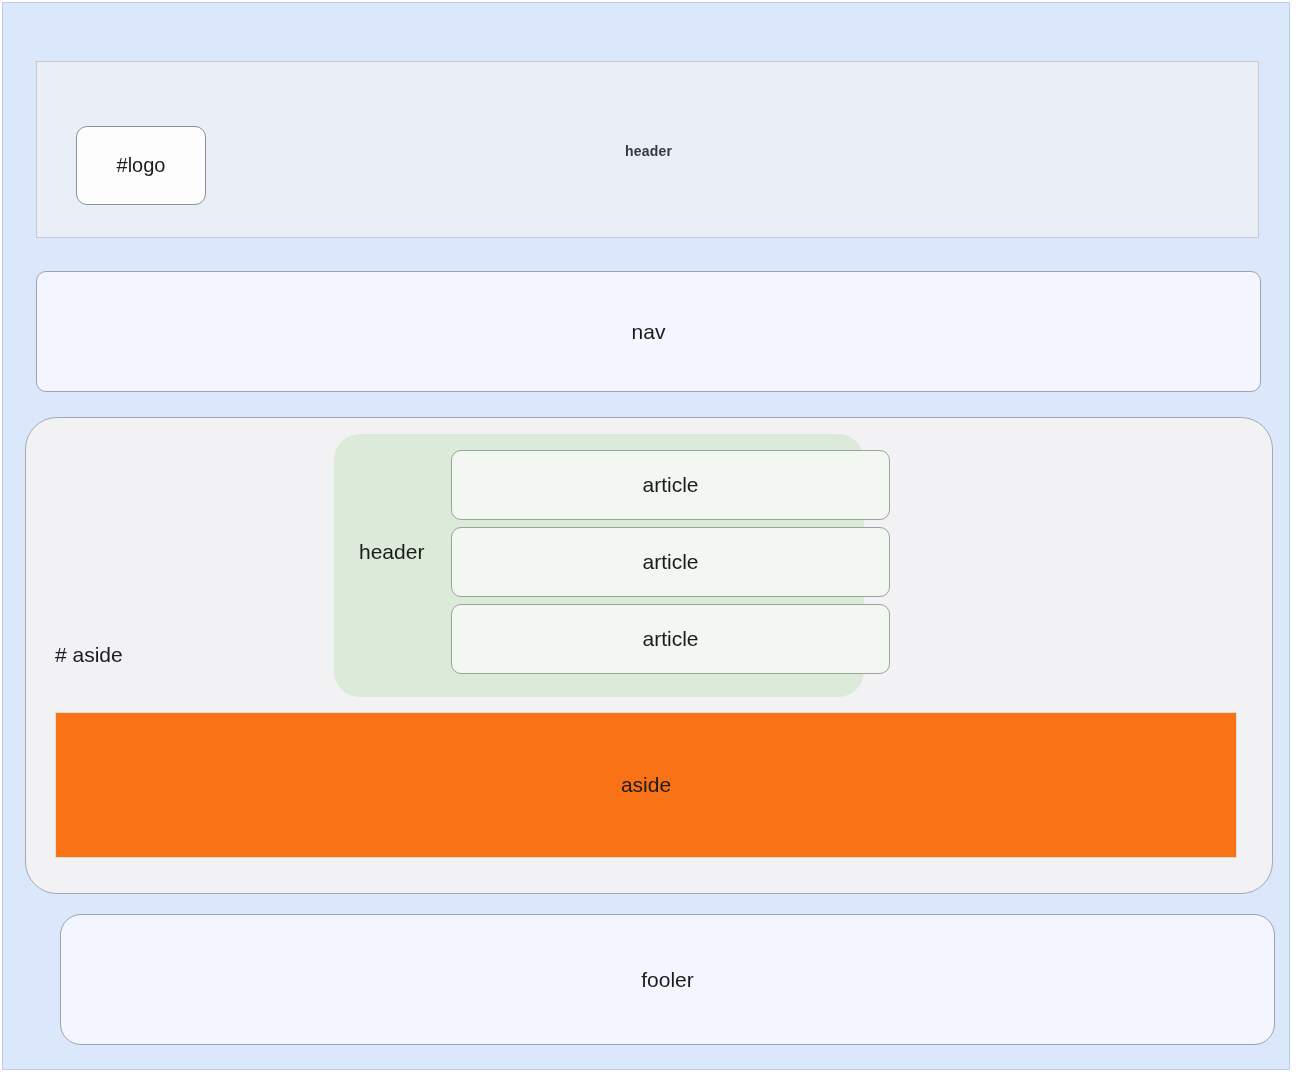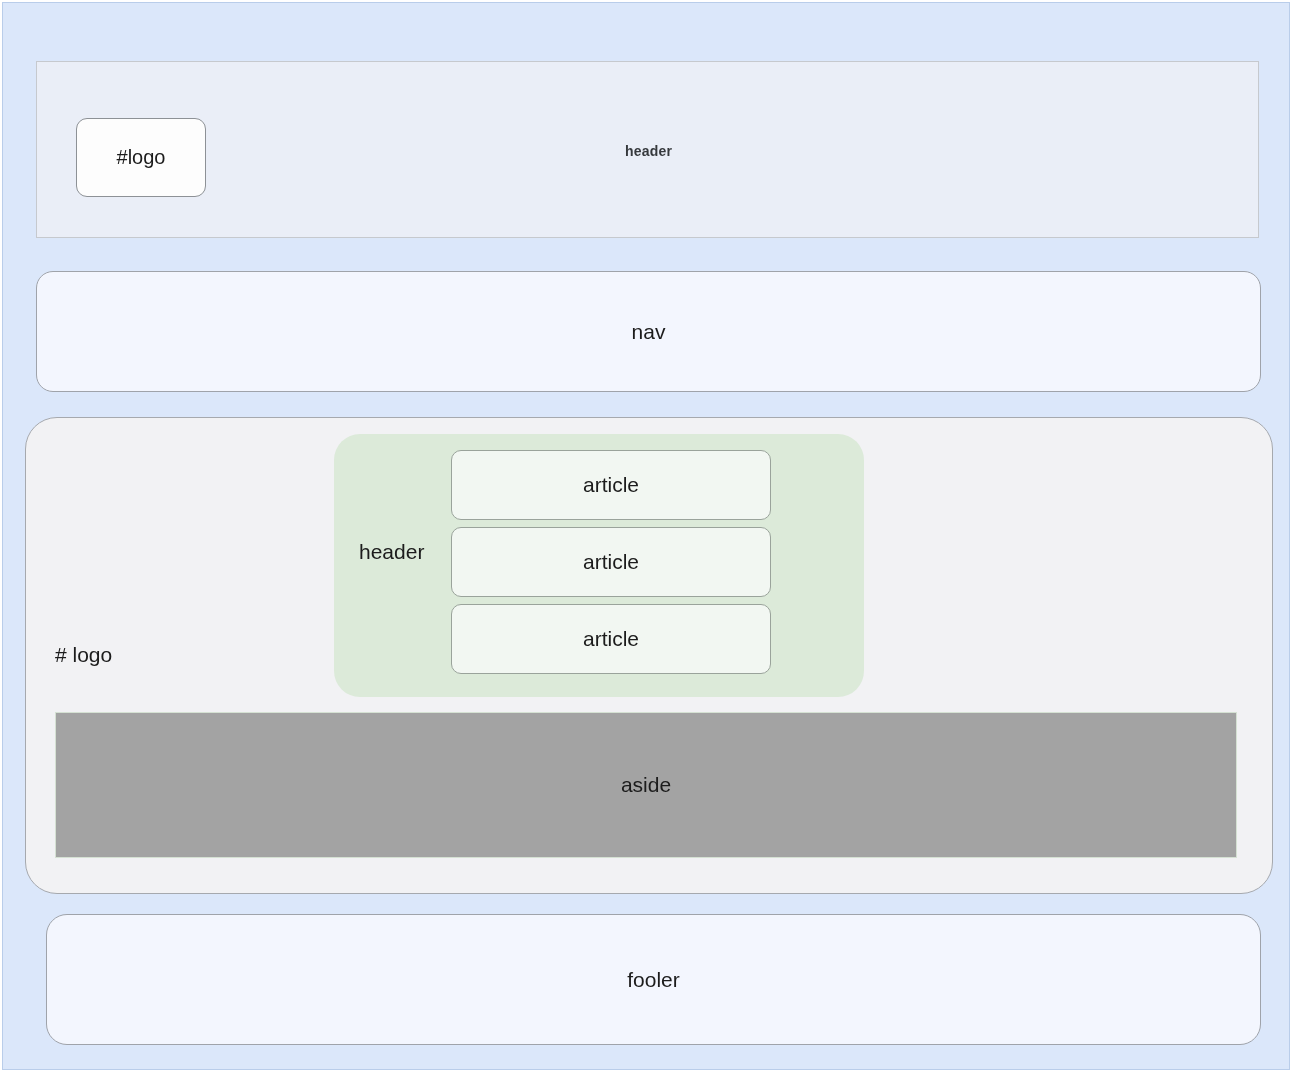--- a/index.html
+++ b/index.html
@@ -47,21 +47,21 @@
     align-items: center;
     justify-content: center;
     font-size: 14px;
     font-weight: bold;
     color: #36393d;
     letter-spacing: 0.2px;
   }
   #logo-box {
     position: absolute;
     left: 39px;
-    top: 56px;
+    top: 64px;
     width: 130px;
     height: 79px;
     background: #fdfdfd;
     border: 1px solid #8d9196;
     border-radius: 11px;
     box-sizing: border-box;
     display: flex;
     align-items: center;
     justify-content: center;
     font-size: 20px;
@@ -70,21 +70,21 @@
 
   
   #nav-box {
     position: absolute;
     left: 33px;
     top: 268px;
     width: 1225px;
     height: 121px;
     background: #f3f6fe;
     border: 1px solid #9fa3aa;
-    border-radius: 17px;
+    border-radius: 10px;
     box-sizing: border-box;
     display: flex;
     align-items: center;
     justify-content: center;
     font-size: 21px;
     color: #1c1c1c;
   }
 
   
   #main-box {
@@ -120,21 +120,21 @@
   #section-label {
     position: absolute;
     left: 25px;
     top: 106px;
     font-size: 21px;
     color: #1c1c1c;
   }
   .article-box {
     position: absolute;
     left: 117px;
-    width: 320px;
+    width: 439px;
     height: 70px;
     background: #f2f7f2;
     border: 1px solid #9aa39b;
     border-radius: 10px;
     box-sizing: border-box;
     display: flex;
     align-items: center;
     justify-content: center;
     font-size: 21px;
     color: #1c1c1c;
@@ -143,34 +143,34 @@
   #article-2 { top: 93px; }
   #article-3 { top: 170px; }
 
   
   #aside-box {
     position: absolute;
     left: 29px;
     top: 294px;
     width: 1182px;
     height: 146px;
-    background: #a3a3a3;
+    background: #f97316;
     border: 1px solid #d5e1d3;
     box-sizing: border-box;
     display: flex;
     align-items: center;
     justify-content: center;
     font-size: 21px;
     color: #1c1c1c;
   }
 
   
   #footer-box {
     position: absolute;
-    left: 43px;
+    left: 57px;
     top: 911px;
     width: 1215px;
     height: 131px;
     background: #f3f6fe;
     border: 1px solid #9fa3aa;
     border-radius: 21px;
     box-sizing: border-box;
     display: flex;
     align-items: center;
     justify-content: center;
@@ -185,21 +185,21 @@
 
   <div id="header-box">
     <div id="header-label">header</div>
     <div id="logo-box">#logo</div>
   </div>
 
   <div id="nav-box">nav</div>
 
   <div id="main-box">
 
-    <div id="main-label"># logo</div>
+    <div id="main-label"># aside</div>
 
     <div id="section-box">
       <div id="section-label">header</div>
 
       <div class="article-box" id="article-1">article</div>
       <div class="article-box" id="article-2">article</div>
       <div class="article-box" id="article-3">article</div>
     </div>
 
     <div id="aside-box">aside</div>

